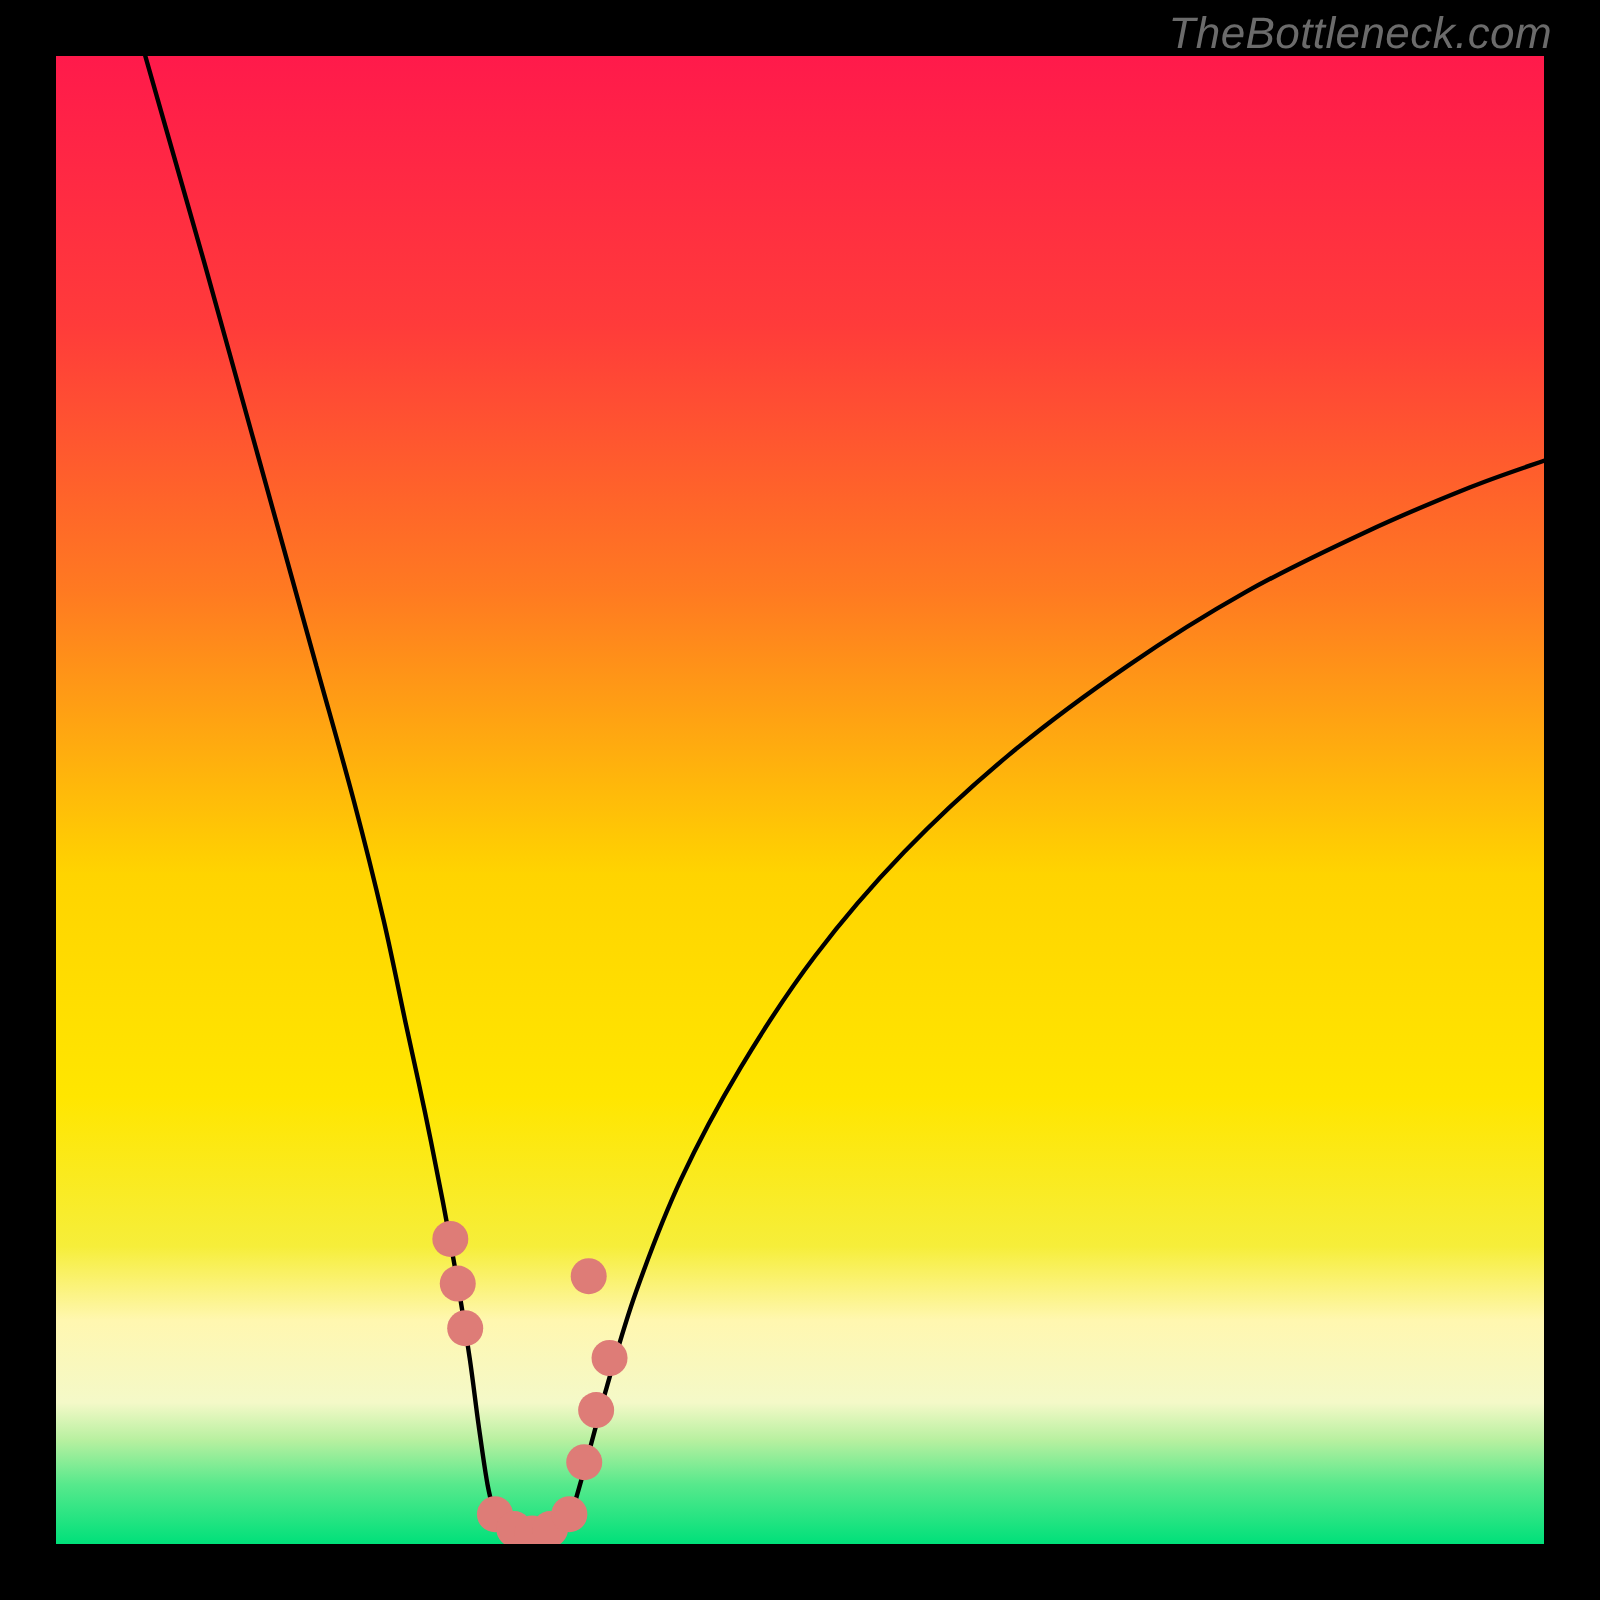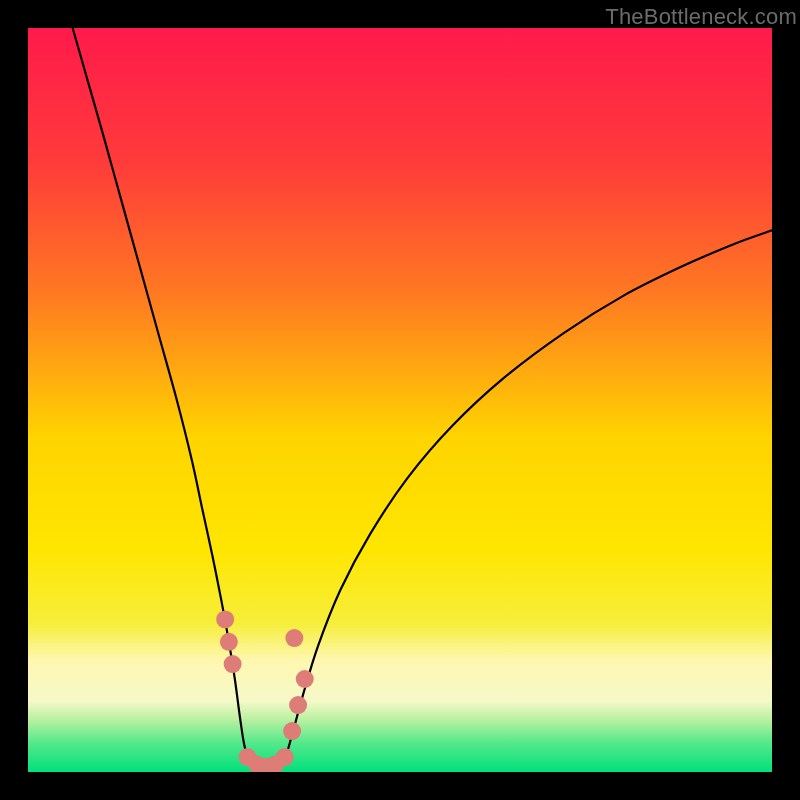--- a/index.html
+++ b/index.html
@@ -23,26 +23,27 @@
     position: absolute;
     top: 28px;
     left: 28px;
     width: 744px;
     height: 744px;
     overflow: hidden;
   }
   .watermark {
     position: absolute;
     top: 4px;
-    right: 3px;
+    right: 24px;
     color: #6b6b6b;
     font-size: 22px;
     font-weight: 400;
     letter-spacing: 0.2px;
     user-select: none;
+    font-style: italic;
   }
   svg { display: block; }
 </style>
 </head>
 <body>
 
 <div class="frame">
   <div class="watermark">TheBottleneck.com</div>
 
   <div class="plot">

